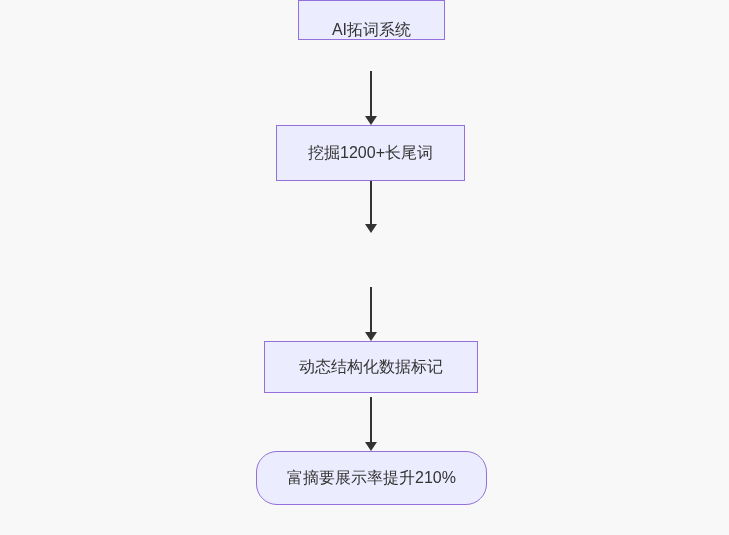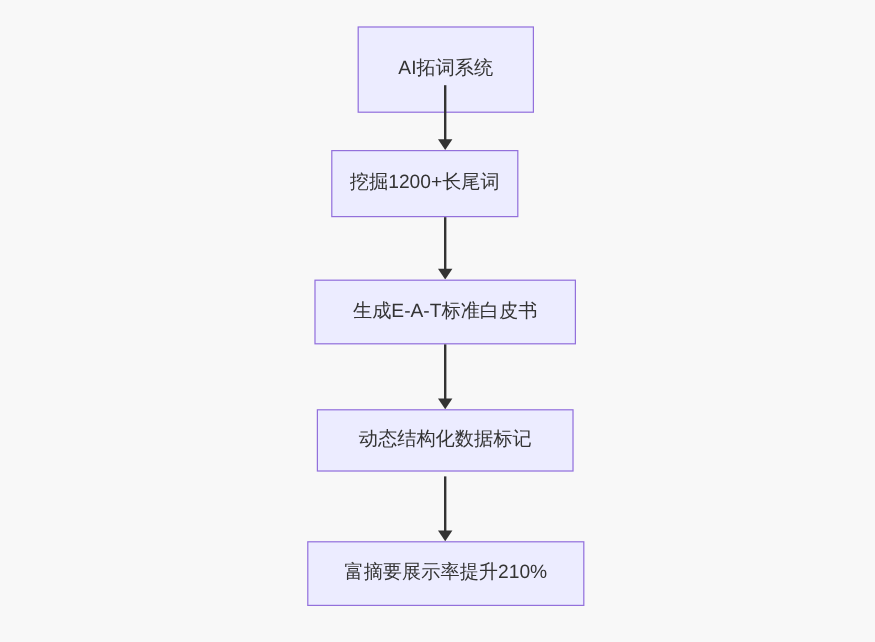--- a/index.html
+++ b/index.html
@@ -29,25 +29,25 @@
     background: var(--node-fill);
     border: 1.5px solid var(--node-border);
     color: var(--text-color);
     font-size: 16px;
     display: flex;
     align-items: center;
     justify-content: center;
     text-align: center;
     line-height: 1.2;
   }
-  .node-1 { left: 298px; top: 22px;  width: 147px; height: 72px; }
-  .node-2 { left: 276px; top: 125px; width: 156px; height: 56px; }
+  .node-1 { left: 298px; top: 0;  width: 147px; height: 40px; align-items: flex-end; }
+  .node-2 { left: 276px; top: 125px; width: 189px; height: 56px; }
   .node-3 { left: 262px; top: 233px; width: 218px; height: 54px; }
   .node-4 { left: 264px; top: 341px; width: 214px; height: 52px; }
-  .node-5 { left: 256px; top: 451px; width: 231px; height: 54px; }
+  .node-5 { left: 256px; top: 451px; width: 231px; height: 54px; border-radius: 21px; }
   .edge {
     position: absolute;
     width: 14px;
     left: 364px;
   }
   .edge-1 { top: 71px;  height: 54px; }
   .edge-2 { top: 181px; height: 52px; }
   .edge-3 { top: 287px; height: 54px; }
   .edge-4 { top: 397px; height: 54px; }
   .edge .shaft {
@@ -85,23 +85,20 @@
 
   <div class="node node-2">
     <span>挖掘1200+长尾词</span>
   </div>
 
   <div class="edge edge-2">
     <div class="shaft"></div>
     <div class="head"></div>
   </div>
 
-  <div class="node node-3">
-    <span>生成E-A-T标准白皮书</span>
-  </div>
 
   <div class="edge edge-3">
     <div class="shaft"></div>
     <div class="head"></div>
   </div>
 
   <div class="node node-4">
     <span>动态结构化数据标记</span>
   </div>
 

